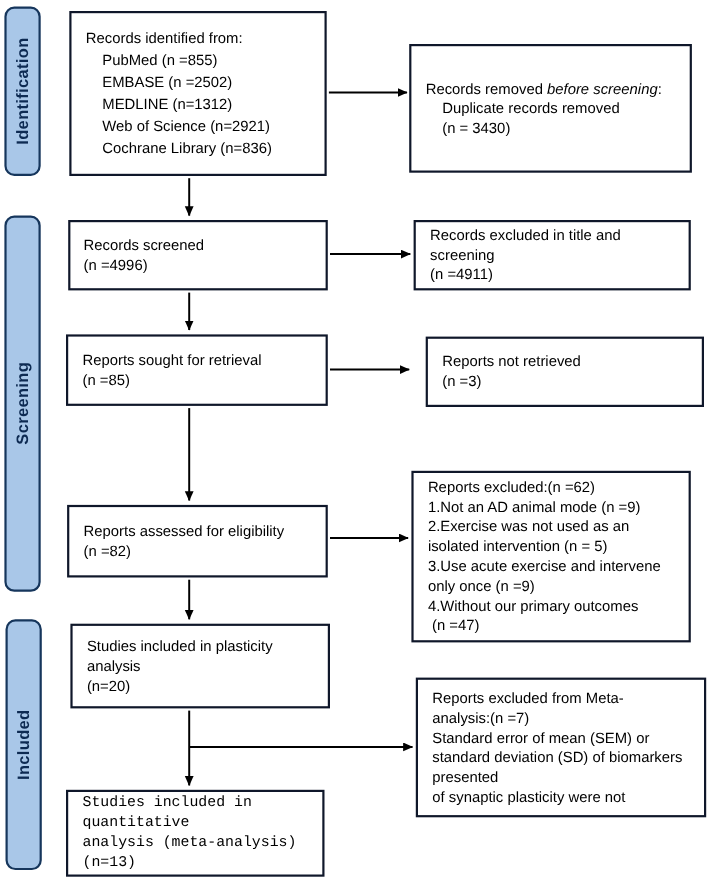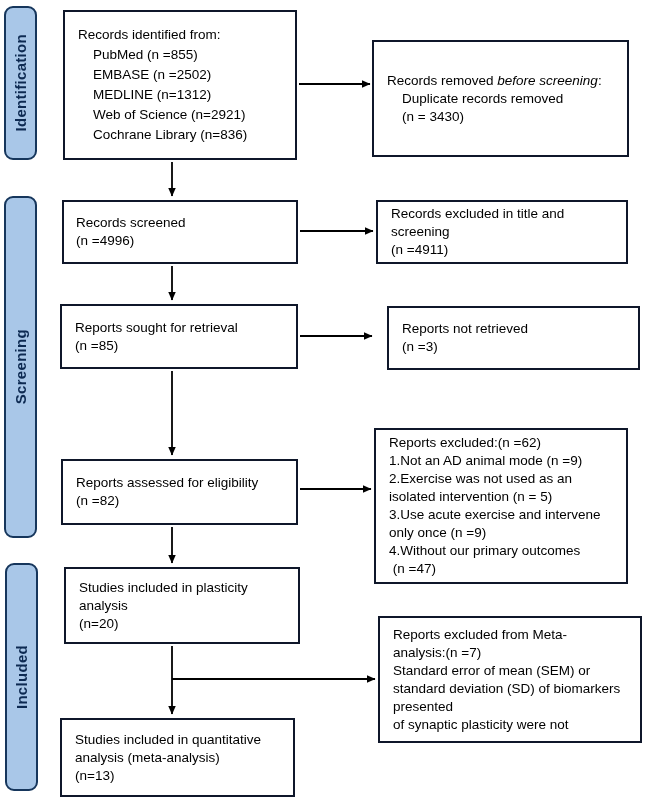--- a/index.html
+++ b/index.html
@@ -140,21 +140,21 @@
     <div data-name="box-meta-excluded-lines">
         <div data-name="text-line">Reports excluded from Meta-</div>
         <div data-name="text-line">analysis:(n =7)</div>
         <div data-name="text-line">Standard error of mean (SEM) or</div>
         <div data-name="text-line">standard deviation (SD) of biomarkers</div>
         <div data-name="text-line">presented</div>
         <div data-name="text-line">of synaptic plasticity were not</div>
       </div>
   </div>
 
-  <div class="box" style="left:60px;top:718px;width:235px;height:79px;" data-name="box-quantitative-included">
+  <div class="box" style="left:60px;top:718px;width:235px;height:79px;font-family:Liberation Mono, monospace;" data-name="box-quantitative-included">
     <div data-name="box-quantitative-lines">
         <div data-name="text-line">Studies included in quantitative</div>
         <div data-name="text-line">analysis (meta-analysis)</div>
         <div data-name="text-line">(n=13)</div>
       </div>
   </div>
 
 </div>
 
 </body></html>

